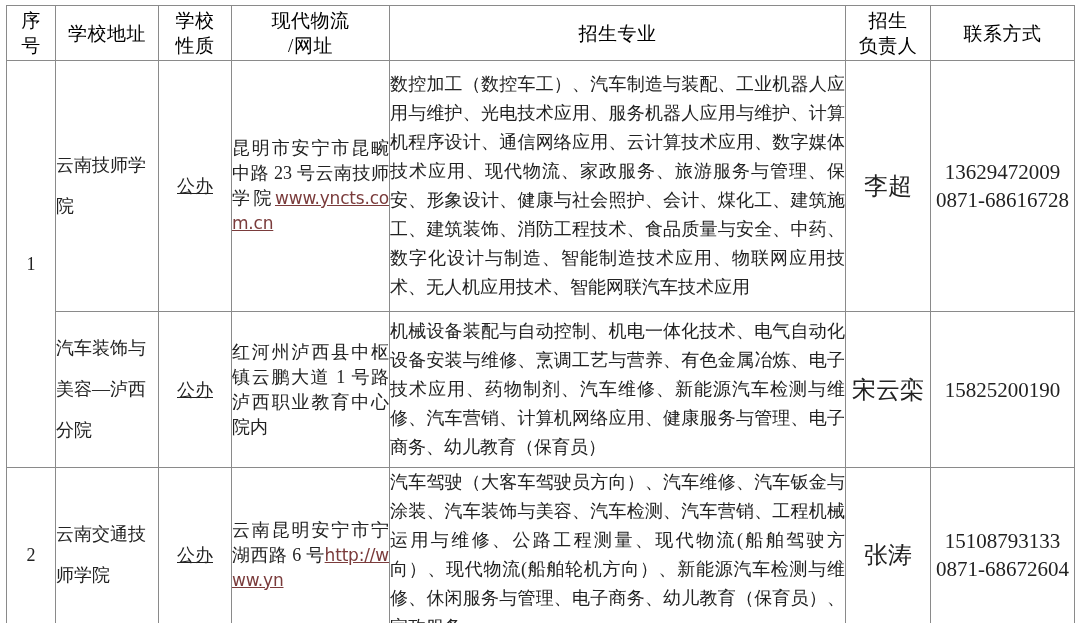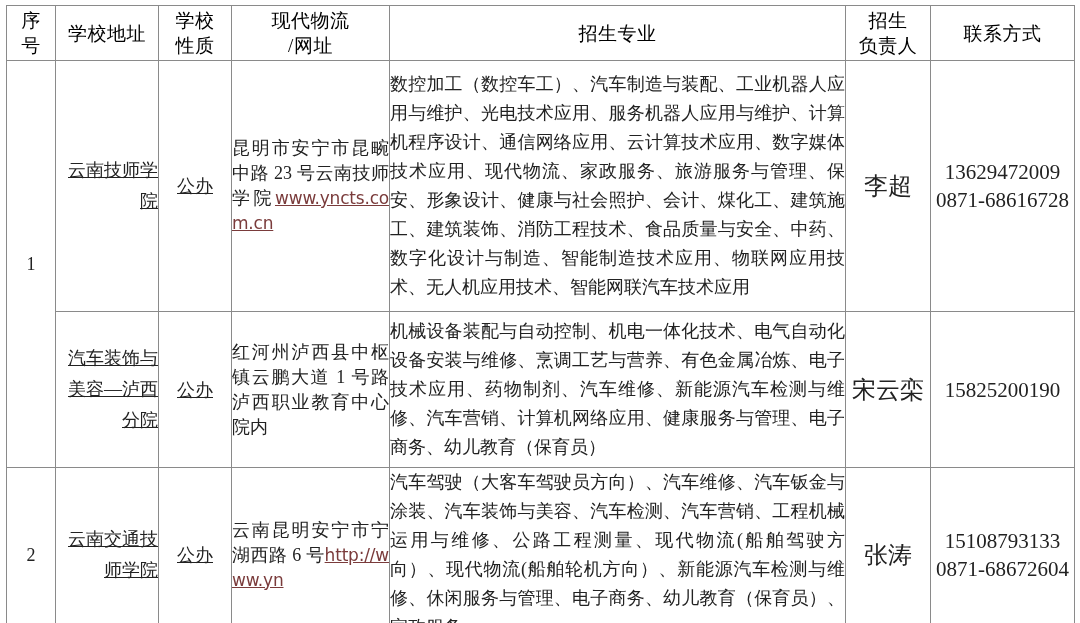--- a/index.html
+++ b/index.html
@@ -86,23 +86,22 @@
     text-justify: inter-ideograph;
     line-height: 29px;
     padding: 8px 8px 8px 9px;
     margin-left: 36px;
   }
   .cell-index {
     text-align: center;
     font-size: 18px;
   }
   .cell-name {
-    text-align: right;
-    line-height: 31px;
-    text-decoration: underline;
+    text-align: left;
+    line-height: 41px;
   }
   .cell-addr {
     text-align: justify;
     text-align-last: left;
     text-justify: inter-ideograph;
     line-height: 25px;
     padding: 6px 8px;
   }
   .cell-contact {
     text-align: center;

